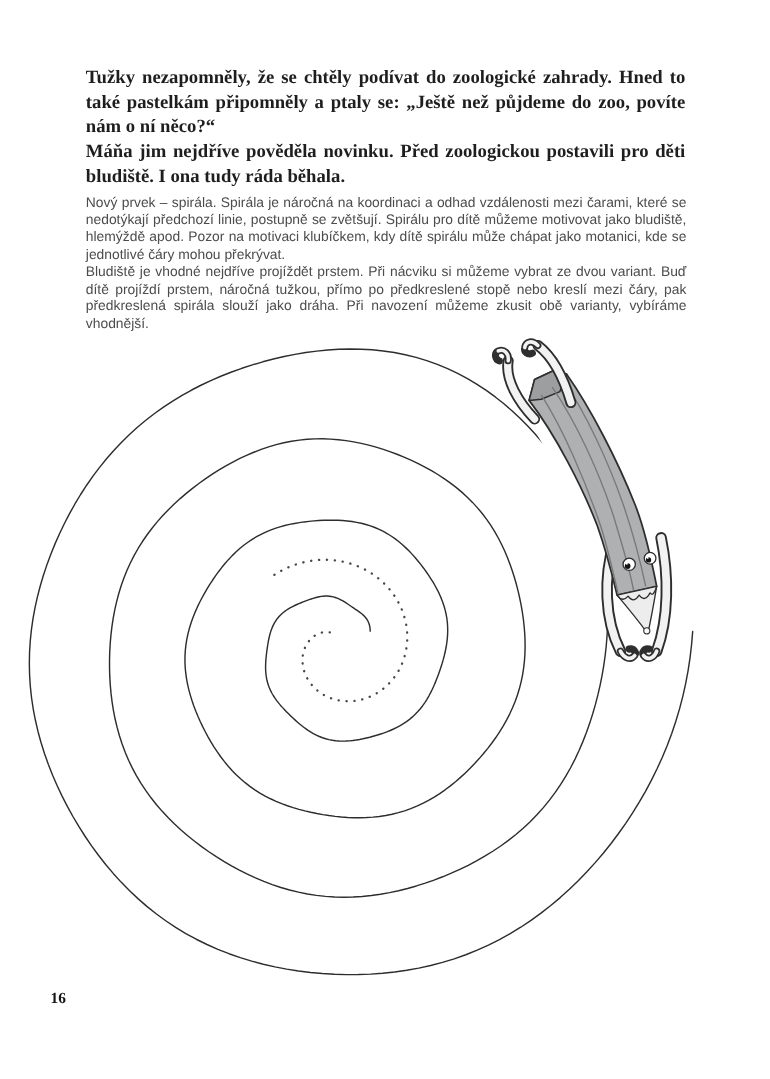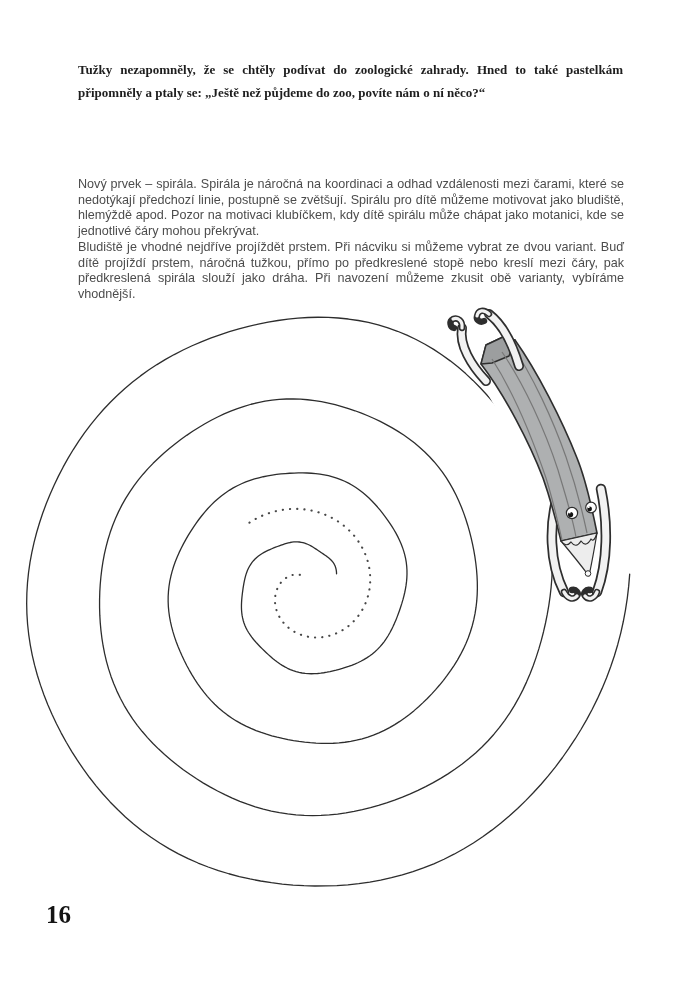--- a/index.html
+++ b/index.html
@@ -4,45 +4,46 @@
 <style>
   html,body{margin:0;padding:0;background:#888;}
   .page{
     position:relative;width:700px;height:981px;margin:0 auto;
     background:#ffffff;overflow:hidden;
     font-family:"Liberation Serif",serif;
   }
   .story{
     position:absolute;left:78px;top:59px;width:545px;
     font-family:"Liberation Serif",serif;font-weight:bold;
-    font-size:13px;line-height:22.6px;color:#1e1e1e;
+    font-size:17px;line-height:22.6px;color:#1e1e1e;
     text-align:justify;
   }
   .story p{margin:0;}
   .note{
     position:absolute;left:78px;top:177px;width:546px;
     font-family:"Liberation Sans",sans-serif;
     font-size:12.6px;line-height:15.7px;color:#4c4c4c;
     text-align:justify;
   }
   .note p{margin:0;}
   .art{position:absolute;left:0;top:0;width:700px;height:981px;}
   .pagenum{
     position:absolute;left:46px;top:901px;
     font-family:"Liberation Serif",serif;font-weight:bold;
-    font-size:25px;color:#141414;
+    font-size:14px;color:#141414;
   }
 </style>
 </head>
 <body>
 
 <div class="page">
 
   <div class="story">
     <p>Tužky nezapomněly, že se chtěly podívat do zoologické zahrady. Hned to také pastelkám připomněly a ptaly se: „Ještě než půjdeme do zoo, povíte nám o ní něco?“</p>
+    <p>Máňa jim nejdříve pověděla novinku. Před zoologickou postavili pro děti bludiště. I ona tudy ráda běhala.</p>
   </div>
 
   <div class="note">
     <p>Nový prvek – spirála. Spirála je náročná na koordinaci a odhad vzdálenosti mezi čarami, které se nedotýkají předchozí linie, postupně se zvětšují. Spirálu pro dítě můžeme motivovat jako bludiště, hlemýždě apod. Pozor na motivaci klubíčkem, kdy dítě spirálu může chápat jako motanici, kde se jednotlivé čáry mohou překrývat.</p>
     <p>Bludiště je vhodné nejdříve projíždět prstem. Při nácviku si můžeme vybrat ze dvou variant. Buď dítě projíždí prstem, náročná tužkou, přímo po předkreslené stopě nebo kreslí mezi čáry, pak předkreslená spirála slouží jako dráha. Při navození můžeme zkusit obě varianty, vybíráme vhodnější.</p>
   </div>
 
   <svg class="art" viewBox="0 0 700 981" aria-hidden="true">
 
     <path id="spiral-path" fill="none" stroke-linejoin="round" stroke-linecap="round" stroke="#2d2d2d" d="M336.55 573.76 L336.49 572.31 L336.35 570.86 L336.11 569.42 L335.77 567.99 L335.32 566.60 L334.77 565.25 L334.10 563.96 L333.33 562.72 L332.47 561.56 L331.52 560.46 L330.50 559.43 L329.42 558.45 L328.29 557.53 L327.12 556.65 L325.93 555.80 L324.72 554.96 L323.49 554.13 L322.25 553.30 L320.99 552.44 L319.71 551.57 L318.42 550.68 L317.09 549.77 L315.72 548.84 L314.31 547.92 L312.85 547.00 L311.34 546.11 L309.77 545.26 L308.14 544.48 L306.47 543.77 L304.74 543.16 L302.97 542.65 L301.17 542.27 L299.35 542.01 L297.50 541.87 L295.65 541.86 L293.81 541.97 L291.96 542.19 L290.13 542.51 L288.30 542.92 L286.49 543.40 L284.68 543.94 L282.88 544.53 L281.07 545.16 L279.25 545.82 L277.42 546.50 L275.56 547.21 L273.69 547.96 L271.79 548.74 L269.87 549.56 L267.94 550.45 L266.00 551.39 L264.07 552.42 L262.16 553.54 L260.28 554.76 L258.46 556.08 L256.72 557.51 L255.05 559.05 L253.50 560.71 L252.05 562.46 L250.73 564.32 L249.53 566.26 L248.46 568.27 L247.51 570.35 L246.68 572.48 L245.95 574.66 L245.32 576.86 L244.77 579.10 L244.28 581.35 L243.84 583.62 L243.45 585.91 L243.09 588.22 L242.75 590.54 L242.44 592.90 L242.16 595.28 L241.90 597.70 L241.69 600.15 L241.54 602.63 L241.45 605.14 L241.45 607.68 L241.55 610.24 L241.77 612.81 L242.11 615.39 L242.60 617.95 L243.23 620.49 L244.00 623.00 L244.93 625.46 L246.00 627.87 L247.21 630.22 L248.55 632.51 L250.00 634.73 L251.55 636.89 L253.19 639.00 L254.90 641.05 L256.68 643.06 L258.51 645.03 L260.39 646.98 L262.32 648.91 L264.29 650.83 L266.30 652.74 L268.37 654.64 L270.50 656.53 L272.69 658.39 L274.96 660.22 L277.30 662.00 L279.73 663.72 L282.25 665.35 L284.86 666.88 L287.55 668.29 L290.33 669.56 L293.19 670.68 L296.11 671.63 L299.10 672.41 L302.13 673.01 L305.20 673.43 L308.29 673.68 L311.39 673.77 L314.51 673.71 L317.62 673.51 L320.72 673.18 L323.82 672.75 L326.92 672.22 L330.01 671.61 L333.09 670.92 L336.18 670.17 L339.26 669.34 L342.36 668.46 L345.45 667.49 L348.55 666.45 L351.65 665.32 L354.73 664.09 L357.79 662.74 L360.82 661.26 L363.81 659.66 L366.73 657.90 L369.57 656.00 L372.32 653.94 L374.96 651.74 L377.48 649.39 L379.87 646.89 L382.13 644.27 L384.26 641.54 L386.25 638.69 L388.11 635.76 L389.85 632.75 L391.49 629.67 L393.02 626.54 L394.47 623.36 L395.84 620.13 L397.15 616.87 L398.41 613.56 L399.60 610.22 L400.75 606.83 L401.84 603.39 L402.86 599.90 L403.81 596.35 L404.67 592.75 L405.42 589.10 L406.04 585.39 L406.53 581.64 L406.85 577.84 L407.00 574.02 L406.96 570.17 L406.72 566.32 L406.28 562.48 L405.63 558.66 L404.77 554.86 L403.72 551.11 L402.48 547.41 L401.07 543.76 L399.50 540.17 L397.78 536.64 L395.93 533.17 L393.97 529.75 L391.89 526.38 L389.72 523.06 L387.46 519.78 L385.11 516.54 L382.67 513.33 L380.14 510.17 L377.52 507.05 L374.79 503.98 L371.94 500.98 L368.98 498.06 L365.90 495.23 L362.68 492.51 L359.34 489.93 L355.86 487.50 L352.26 485.23 L348.53 483.15 L344.69 481.26 L340.75 479.57 L336.72 478.08 L332.62 476.81 L328.45 475.73 L324.23 474.85 L319.98 474.15 L315.69 473.63 L311.39 473.25 L307.07 473.02 L302.74 472.91 L298.41 472.92 L294.06 473.03 L289.70 473.25 L285.33 473.55 L280.95 473.96 L276.55 474.47 L272.14 475.10 L267.72 475.85 L263.30 476.74 L258.89 477.78 L254.49 478.99 L250.12 480.38 L245.80 481.96 L241.53 483.74 L237.34 485.73 L233.24 487.92 L229.25 490.33 L225.36 492.93 L221.60 495.72 L217.97 498.69 L214.47 501.83 L211.10 505.12 L207.86 508.54 L204.74 512.09 L201.74 515.75 L198.84 519.50 L196.05 523.35 L193.34 527.29 L190.73 531.30 L188.20 535.40 L185.77 539.58 L183.43 543.85 L181.19 548.21 L179.08 552.65 L177.09 557.19 L175.26 561.83 L173.60 566.55 L172.12 571.36 L170.86 576.26 L169.82 581.22 L169.02 586.24 L168.47 591.31 L168.17 596.42 L168.14 601.54 L168.36 606.66 L168.84 611.77 L169.55 616.86 L170.49 621.92 L171.64 626.94 L172.99 631.92 L174.51 636.84 L176.20 641.72 L178.04 646.56 L180.02 651.34 L182.13 656.09 L184.37 660.79 L186.73 665.45 L189.23 670.06 L191.86 674.62 L194.63 679.13 L197.55 683.57 L200.63 687.94 L203.88 692.20 L207.31 696.36 L210.92 700.39 L214.71 704.27 L218.69 707.98 L222.84 711.52 L227.16 714.86 L231.65 718.00 L236.29 720.93 L241.06 723.65 L245.96 726.15 L250.96 728.45 L256.06 730.56 L261.24 732.47 L266.49 734.20 L271.79 735.77 L277.16 737.19 L282.57 738.45 L288.03 739.58 L293.53 740.58 L299.08 741.43 L304.68 742.15 L310.32 742.72 L316.00 743.13 L321.73 743.37 L327.49 743.41 L333.28 743.25 L339.08 742.87 L344.88 742.24 L350.68 741.36 L356.45 740.22 L362.17 738.80 L367.83 737.10 L373.42 735.13 L378.91 732.88 L384.30 730.38 L389.58 727.62 L394.73 724.63 L399.76 721.42 L404.66 718.00 L409.44 714.40 L414.09 710.63 L418.62 706.71 L423.04 702.64 L427.34 698.43 L431.53 694.10 L435.62 689.64 L439.59 685.04 L443.44 680.32 L447.16 675.47 L450.74 670.48 L454.16 665.36 L457.41 660.09 L460.47 654.69 L463.32 649.15 L465.94 643.47 L468.31 637.68 L470.41 631.76 L472.25 625.74 L473.80 619.64 L475.07 613.45 L476.05 607.21 L476.76 600.93 L477.19 594.61 L477.37 588.28 L477.30 581.95 L477.00 575.61 L476.49 569.28 L475.78 562.97 L474.88 556.67 L473.80 550.39 L472.55 544.12 L471.13 537.88 L469.55 531.65 L467.79 525.44 L465.84 519.26 L463.71 513.12 L461.37 507.01 L458.81 500.97 L456.03 495.00 L453.00 489.11 L449.73 483.34 L446.20 477.69 L442.42 472.18 L438.38 466.84 L434.08 461.69 L429.55 456.72 L424.79 451.96 L419.81 447.41 L414.62 443.08 L409.26 438.96 L403.73 435.06 L398.05 431.36 L392.23 427.86 L386.29 424.56 L380.23 421.45 L374.07 418.51 L367.82 415.75 L361.47 413.17 L355.02 410.76 L348.49 408.54 L341.87 406.51 L335.16 404.68 L328.37 403.07 L321.51 401.70 L314.57 400.58 L307.56 399.73 L300.51 399.18 L293.43 398.93 L286.32 399.00 L279.21 399.39 L272.11 400.11 L265.05 401.17 L258.03 402.55 L251.08 404.25 L244.20 406.26 L237.41 408.55 L230.71 411.12 L224.11 413.94 L217.61 417.00 L211.22 420.28 L204.93 423.76 L198.74 427.44 L192.66 431.30 L186.67 435.34 L180.78 439.55 L175.00 443.94 L169.33 448.51 L163.78 453.26 L158.37 458.20 L153.10 463.33 L148.00 468.67 L143.09 474.21 L138.38 479.95 L133.90 485.90 L129.66 492.05 L125.69 498.39 L121.99 504.92 L118.58 511.61 L115.47 518.47 L112.65 525.46 L110.14 532.57 L107.92 539.79 L105.98 547.10 L104.32 554.48 L102.93 561.93 L101.79 569.43 L100.89 576.97 L100.22 584.55 L99.78 592.16 L99.57 599.80 L99.57 607.47 L99.80 615.15 L100.26 622.85 L100.96 630.57 L101.92 638.28 L103.14 645.98 L104.65 653.66 L106.46 661.30 L108.58 668.89 L111.02 676.40 L113.79 683.82 L116.89 691.12 L120.33 698.29 L124.10 705.30 L128.20 712.15 L132.60 718.81 L137.30 725.28 L142.27 731.54 L147.50 737.60 L152.98 743.44 L158.67 749.09 L164.56 754.52 L170.64 759.76 L176.89 764.81 L183.30 769.66 L189.86 774.32 L196.58 778.80 L203.43 783.08 L210.43 787.17 L217.57 791.04 L224.85 794.70 L232.27 798.12 L239.83 801.29 L247.52 804.19 L255.34 806.80 L263.28 809.09 L271.32 811.06 L279.45 812.69 L287.66 813.96 L295.94 814.88 L304.25 815.43 L312.59 815.62 L320.94 815.45 L329.28 814.94 L337.60 814.10 L345.89 812.93 L354.14 811.47 L362.34 809.71 L370.48 807.69 L378.56 805.40 L386.59 802.87 L394.54 800.09 L402.44 797.08 L410.26 793.83 L418.00 790.35 L425.66 786.61 L433.22 782.63 L440.67 778.38 L448.00 773.86 L455.18 769.07 L462.19 763.98 L469.01 758.61 L475.62 752.94 L481.99 746.97 L488.11 740.73 L493.96 734.20 L499.52 727.41 L504.78 720.37 L509.73 713.10 L514.38 705.62 L518.72 697.94 L522.76 690.10 L526.51 682.10 L529.98 673.97 L533.19 665.72 L536.13 657.36 L538.84 648.91 L541.30 640.36 L543.53 631.72 L545.53 623.00 L547.30 614.19 L548.82 605.31 L550.10 596.35 L551.12 587.31 L551.86 578.21 L552.31 569.04 L552.43 559.82 L552.23 550.56 L551.68 541.27 L550.77 531.98 L549.48 522.69 L547.81 513.43 L545.75 504.21 L543.30 495.05 L540.47 485.97 L537.26 476.99 L533.68 468.11 L529.74 459.36 L525.46 450.74 L520.85 442.25 L515.91 433.92 L510.66 425.73 L505.11 417.71 L499.26 409.86 L493.12 402.19 L486.69 394.72 L479.97 387.45 L472.96 380.40 L465.67 373.61 L458.09 367.08 L450.23 360.86 L442.08 354.95 L433.66 349.40 L424.98 344.23 L416.05 339.47 L406.89 335.14 L397.52 331.27 L387.96 327.86 L378.23 324.92 L368.38 322.48 L358.42 320.51 L348.38 319.02 L338.30 317.99 L328.19 317.42 L318.08 317.27 L307.98 317.52 L297.93 318.17 L287.92 319.17 L277.98 320.51 L268.10 322.17 L258.29 324.13 L248.57 326.38 L238.92 328.92 L229.37 331.73 L219.90 334.82 L210.53 338.18 L201.27 341.83 L192.12 345.77 L183.10 350.01 L174.23 354.55 L165.51 359.41 L156.97 364.58 L148.62 370.08 L140.48 375.89 L132.57 382.02 L124.90 388.45 L117.48 395.19 L110.33 402.21 L103.45 409.50 L96.85 417.06 L90.53 424.85 L84.50 432.88 L78.76 441.11 L73.30 449.54 L68.12 458.16 L63.21 466.94 L58.57 475.88 L54.21 484.97 L50.11 494.20 L46.30 503.58 L42.77 513.08 L39.55 522.72 L36.64 532.49 L34.07 542.37 L31.85 552.36 L30.00 562.46 L28.54 572.64 L27.49 582.89 L26.86 593.19 L26.67 603.53 L26.91 613.88 L27.59 624.23 L28.71 634.55 L30.26 644.82 L32.23 655.03 L34.60 665.17 L37.36 675.21 L40.50 685.15 L43.99 694.98 L47.83 704.69 L51.98 714.28 L56.45 723.74 L61.22 733.07 L66.29 742.27 L71.65 751.32 L77.31 760.22 L83.26 768.95 L89.51 777.51 L96.06 785.87 L102.93 794.01 L110.10 801.92 L117.60 809.57 L125.40 816.93 L133.52 823.98 L141.94 830.70 L150.66 837.06 L159.65 843.05 L168.91 848.65 L178.41 853.85 L188.14 858.65 L198.07 863.03 L208.17 867.00 L218.43 870.57 L228.82 873.75 L239.33 876.54 L249.94 878.95 L260.63 881.00 L271.39 882.69 L282.21 884.04 L293.08 885.04 L303.99 885.69 L314.93 886.01 L325.89 885.97 L336.87 885.57 L347.86 884.80 L358.83 883.64 L369.78 882.09 L380.68 880.13 L391.52 877.74 L402.28 874.92 L412.93 871.66 L423.46 867.96 L433.83 863.81 L444.02 859.22 L454.03 854.20 L463.82 848.77 L473.40 842.94 L482.73 836.72 L491.82 830.14 L500.67 823.23 L509.26 815.99 L517.60 808.45 L525.68 800.63 L533.52 792.55 L541.10 784.21 L548.43 775.63 L555.50 766.81 L562.30 757.75 L568.84 748.48 L575.11 738.98 L581.11 729.28 L586.82 719.36 L592.23 709.24 L597.34 698.91 L602.12 688.39 L606.57 677.67 L610.67 666.77 L614.40 655.70 L617.76 644.45 L620.73 633.06 L623.31 621.51 L625.50 609.84 L627.30 598.05 L628.69 586.16 L629.70 574.17" stroke-width="1.3"></path>

